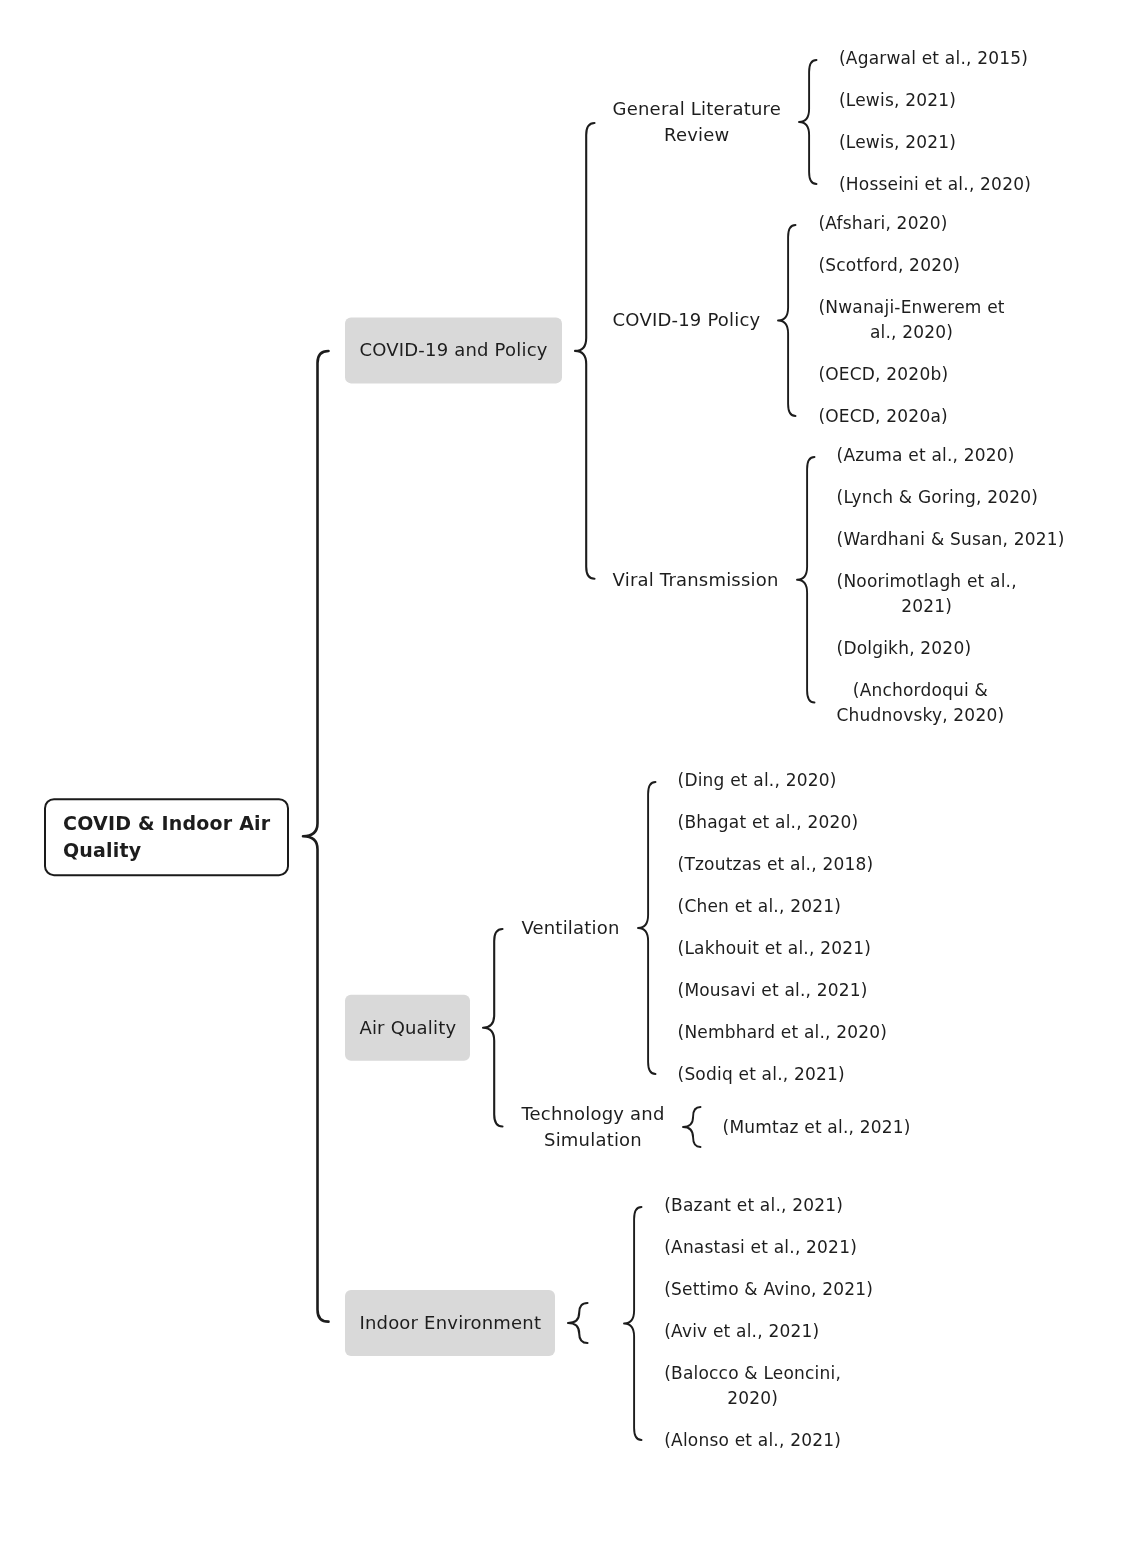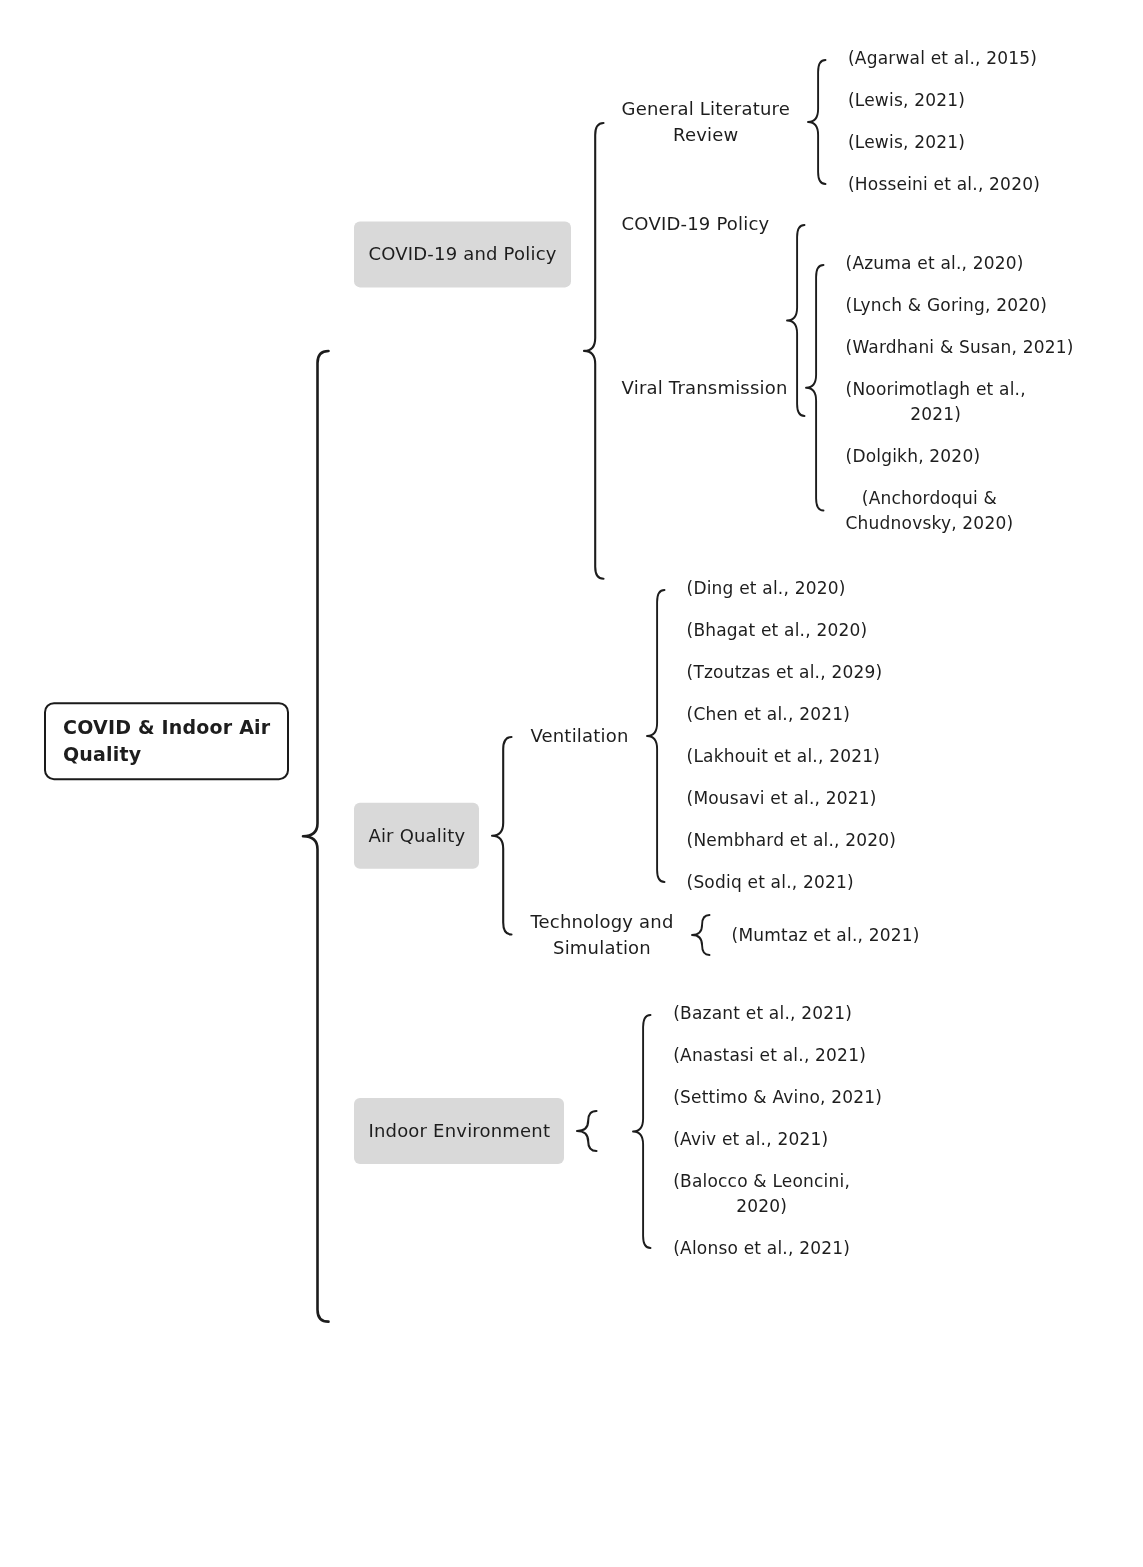--- a/index.html
+++ b/index.html
@@ -66,21 +66,20 @@
     letter-spacing: 0.2px;
   }
   .pill {
     background: #d9d9d9;
     border-radius: 6px;
     padding: 21px 14px;
     font-size: 18px;
     line-height: 24px;
     letter-spacing: 0.2px;
     white-space: nowrap;
-    margin-left: 9px;
   }
   .sub-label {
     font-size: 18px;
     line-height: 26px;
     text-align: center;
     white-space: pre-line;
     letter-spacing: 0.2px;
   }
   .cite {
     font-size: 17px;
@@ -137,20 +136,28 @@
 
           <div class="row sub-row">
             <div class="self">
               <div class="sub-label">COVID-19 Policy</div>
             </div>
             <div class="brace-wrap brace-sub">
                 <svg width="22" height="193" viewBox="0 0 22 193" style="top: 12.5px;">
                   <path d="M 19.5 1 Q 12.100000000000001 1 12.100000000000001 13 L 12.100000000000001 83.5 Q 12.100000000000001 96.5 2 96.5 Q 12.100000000000001 96.5 12.100000000000001 109.5 L 12.100000000000001 180 Q 12.100000000000001 192 19.5 192"></path>
                 </svg>
               </div>
+            <div class="children cites">
+              <div class="cite">(Afshari, 2020)</div>
+              <div class="cite">(Scotford, 2020)</div>
+              <div class="cite">(Nwanaji-Enwerem et
+al., 2020)</div>
+              <div class="cite">(OECD, 2020b)</div>
+              <div class="cite">(OECD, 2020a)</div>
+            </div>
           </div>
 
           <div class="row sub-row">
             <div class="self" style="transform: translateY(-6.25px);">
               <div class="sub-label">Viral Transmission</div>
             </div>
             <div class="brace-wrap brace-sub">
                 <svg width="22" height="247.5" viewBox="0 0 22 247.5" style="top: 12.5px;">
                   <path d="M 19.5 1 Q 12.100000000000001 1 12.100000000000001 13 L 12.100000000000001 110.75 Q 12.100000000000001 123.75 2 123.75 Q 12.100000000000001 123.75 12.100000000000001 136.75 L 12.100000000000001 234.5 Q 12.100000000000001 246.5 19.5 246.5"></path>
                 </svg>
@@ -186,21 +193,21 @@
               <div class="sub-label">Ventilation</div>
             </div>
             <div class="brace-wrap brace-sub">
                 <svg width="22" height="294" viewBox="0 0 22 294" style="top: 12.5px;">
                   <path d="M 19.5 1 Q 12.100000000000001 1 12.100000000000001 13 L 12.100000000000001 134 Q 12.100000000000001 147 2 147 Q 12.100000000000001 147 12.100000000000001 160 L 12.100000000000001 281 Q 12.100000000000001 293 19.5 293"></path>
                 </svg>
               </div>
             <div class="children cites">
               <div class="cite">(Ding et al., 2020)</div>
               <div class="cite">(Bhagat et al., 2020)</div>
-              <div class="cite">(Tzoutzas et al., 2029)</div>
+              <div class="cite">(Tzoutzas et al., 2018)</div>
               <div class="cite">(Chen et al., 2021)</div>
               <div class="cite">(Lakhouit et al., 2021)</div>
               <div class="cite">(Mousavi et al., 2021)</div>
               <div class="cite">(Nembhard et al., 2020)</div>
               <div class="cite">(Sodiq et al., 2021)</div>
             </div>
           </div>
 
           <div class="row sub-row">
             <div class="self">

